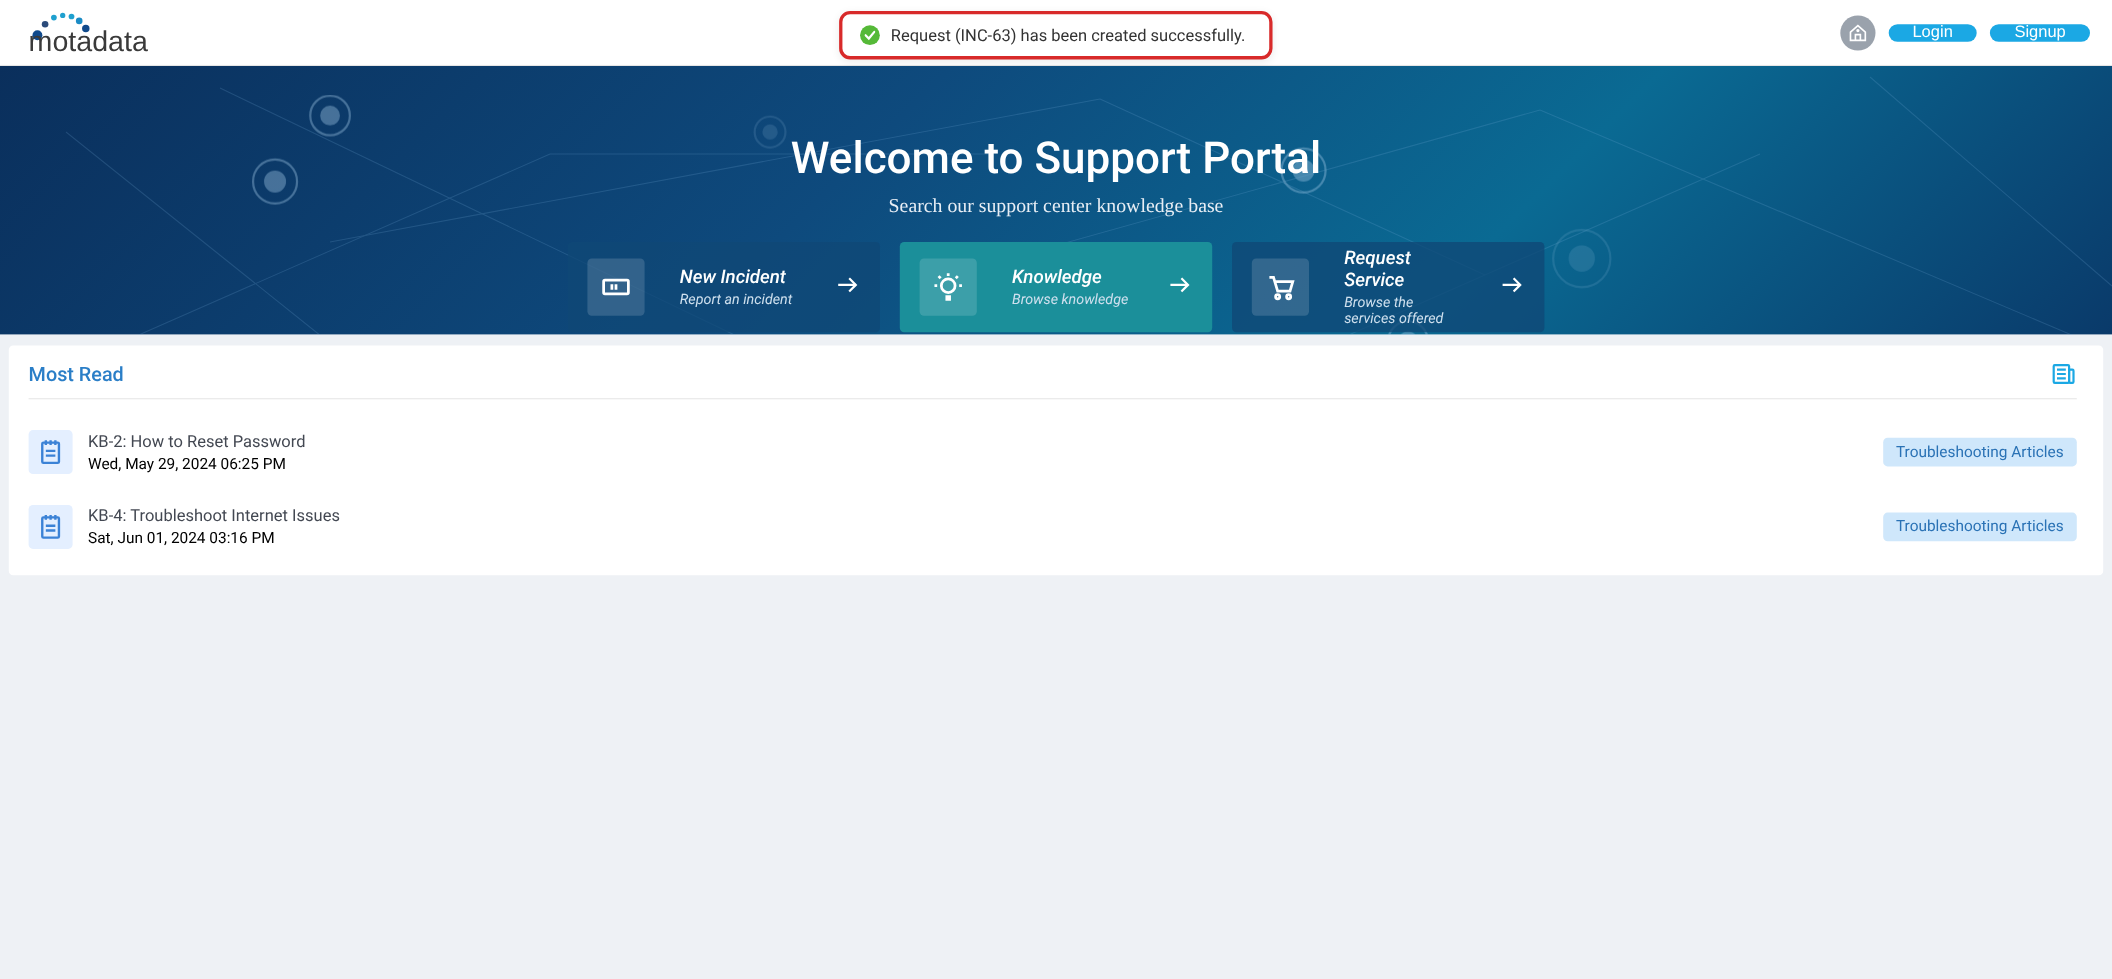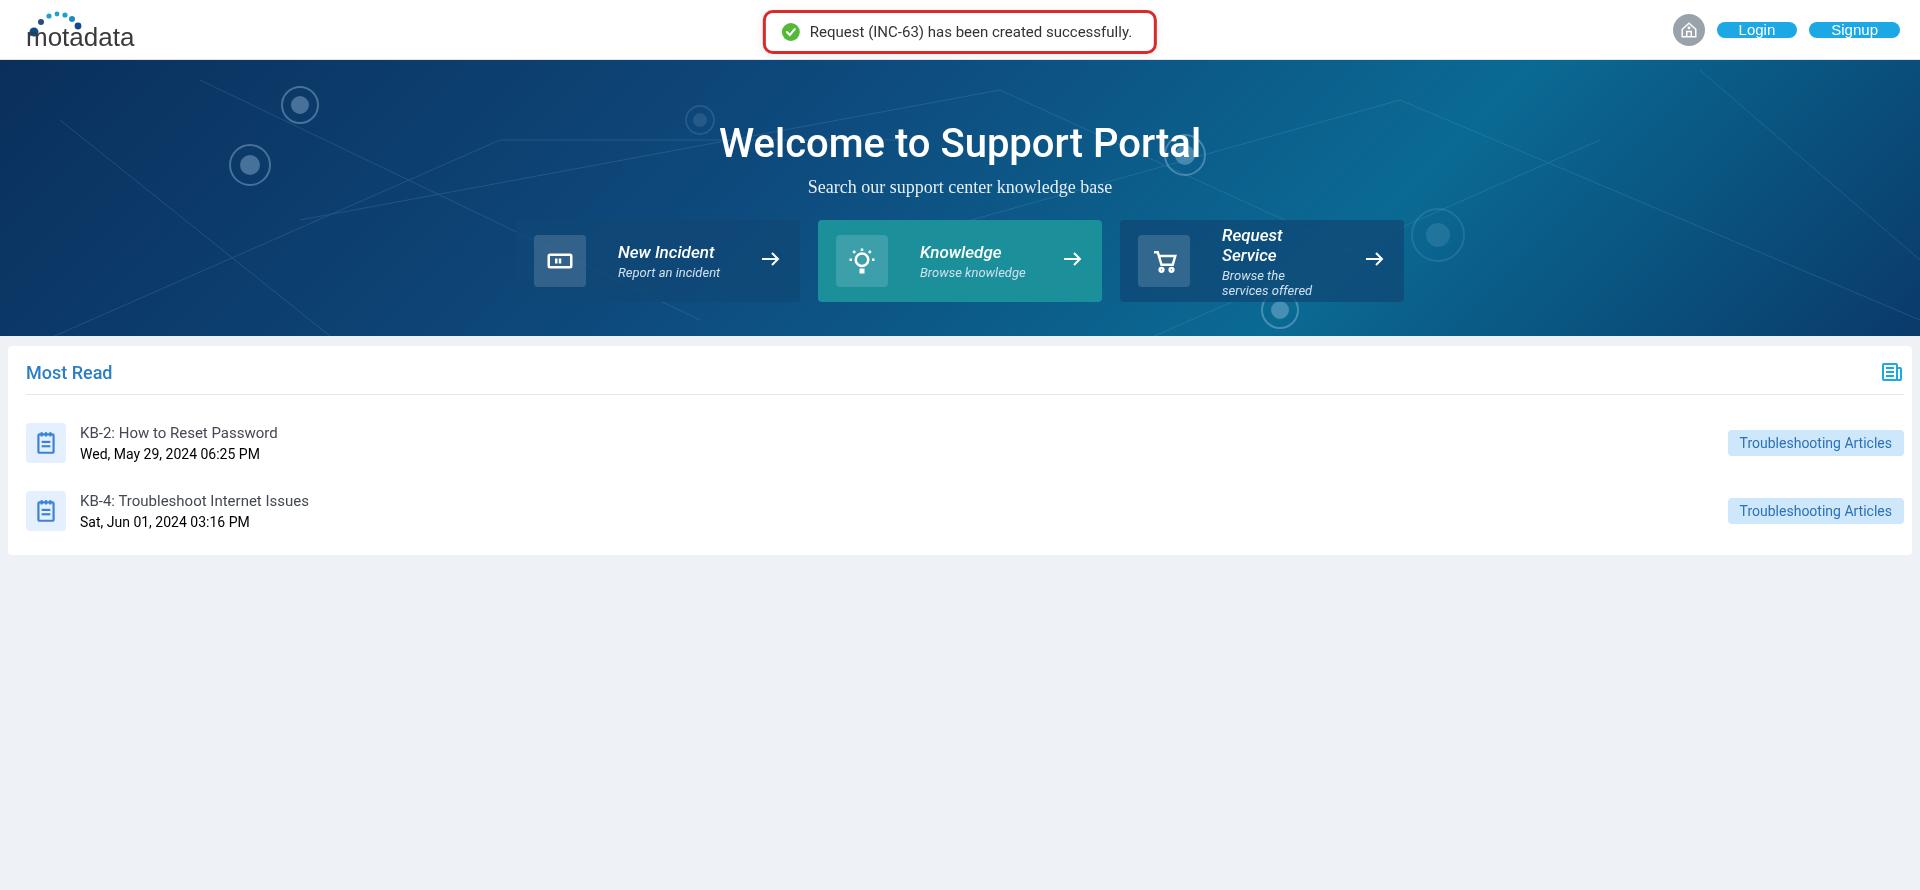--- a/index.html
+++ b/index.html
@@ -48,21 +48,21 @@
     cursor: pointer;
   }
   .pill {
     height: 16px; padding: 0 22px; border-radius: 16px;
     background: #1ba8e4; color: #fff; font-size: 15px; font-weight: 500;
     display:flex; align-items:center; cursor:pointer; border:none;
   }
 
   
   .hero {
-    height: 276px;
+    height: 244px;
     background: linear-gradient(135deg, #0a2f5c 0%, #0e4a7d 40%, #0a6a93 70%, #0a3a6a 100%);
     position: relative;
     overflow: hidden;
     display: flex;
     flex-direction: column;
     align-items: center;
     padding-top: 60px;
   }
   .netbg { position:absolute; inset:0; opacity:0.55; pointer-events:none; }
   .hero-title { color:#fff; font-size:40px; font-weight:500; z-index:1; }
@@ -92,21 +92,21 @@
   .card-main { flex:1; }
   .card-title { color:#fff; font-size:17px; font-weight:500; }
   .card-desc { color:#cfe0ee; font-size:13px; margin-top:3px; }
   .card-arrow { color:#fff; }
 
   
   .panel {
     margin: 10px 8px 0 8px;
     background: #fff;
     border-radius: 4px;
-    padding: 14px 8px 24px 18px;
+    padding: 14px 24px 24px 18px;
   }
   .panel-head {
     display:flex; align-items:center; border-bottom:1px solid #e6e6e6;
     padding-bottom: 10px;
   }
   .panel-head h2 { color:#2a7ec7; font-size:18px; font-weight:500; }
   .panel-head .spacer { flex:1; }
   .news-icon { cursor:pointer; display:flex; }
 
   .article { display:flex; align-items:center; margin-top:28px; gap:14px; }

